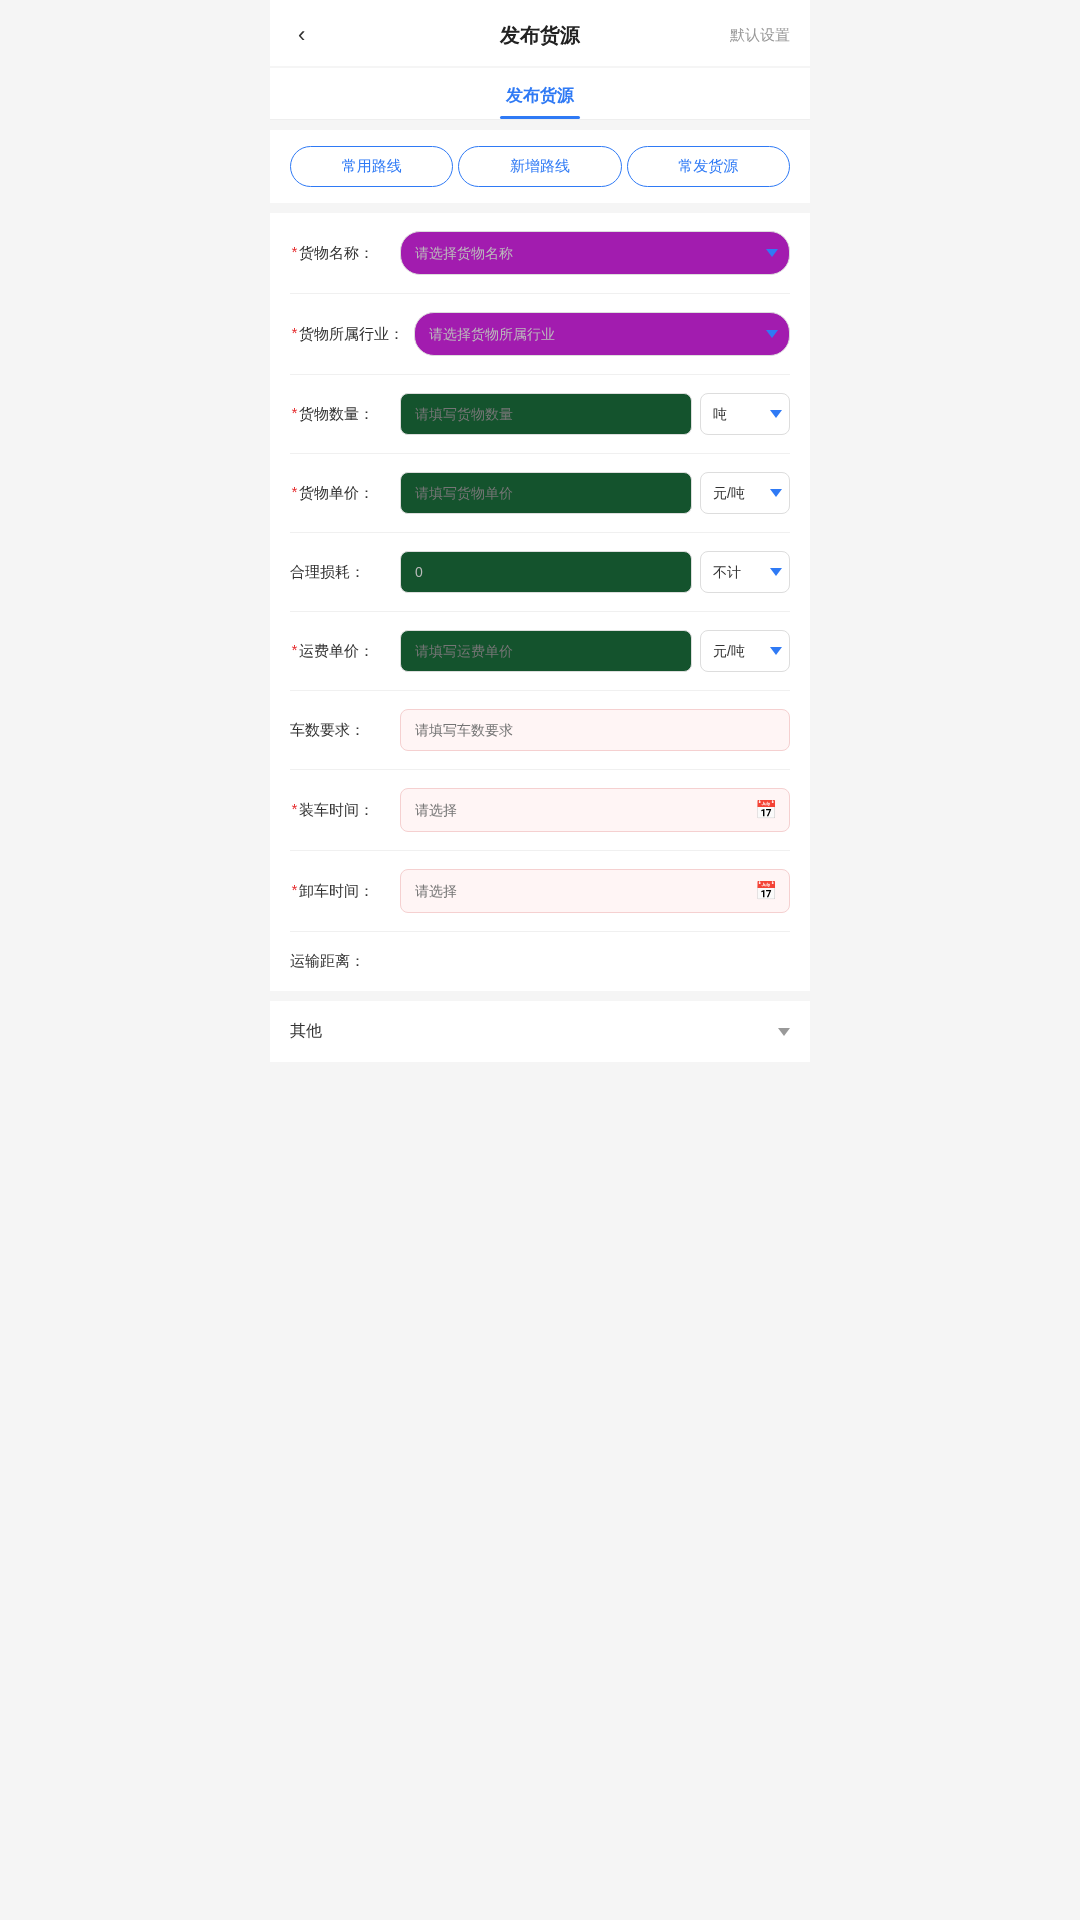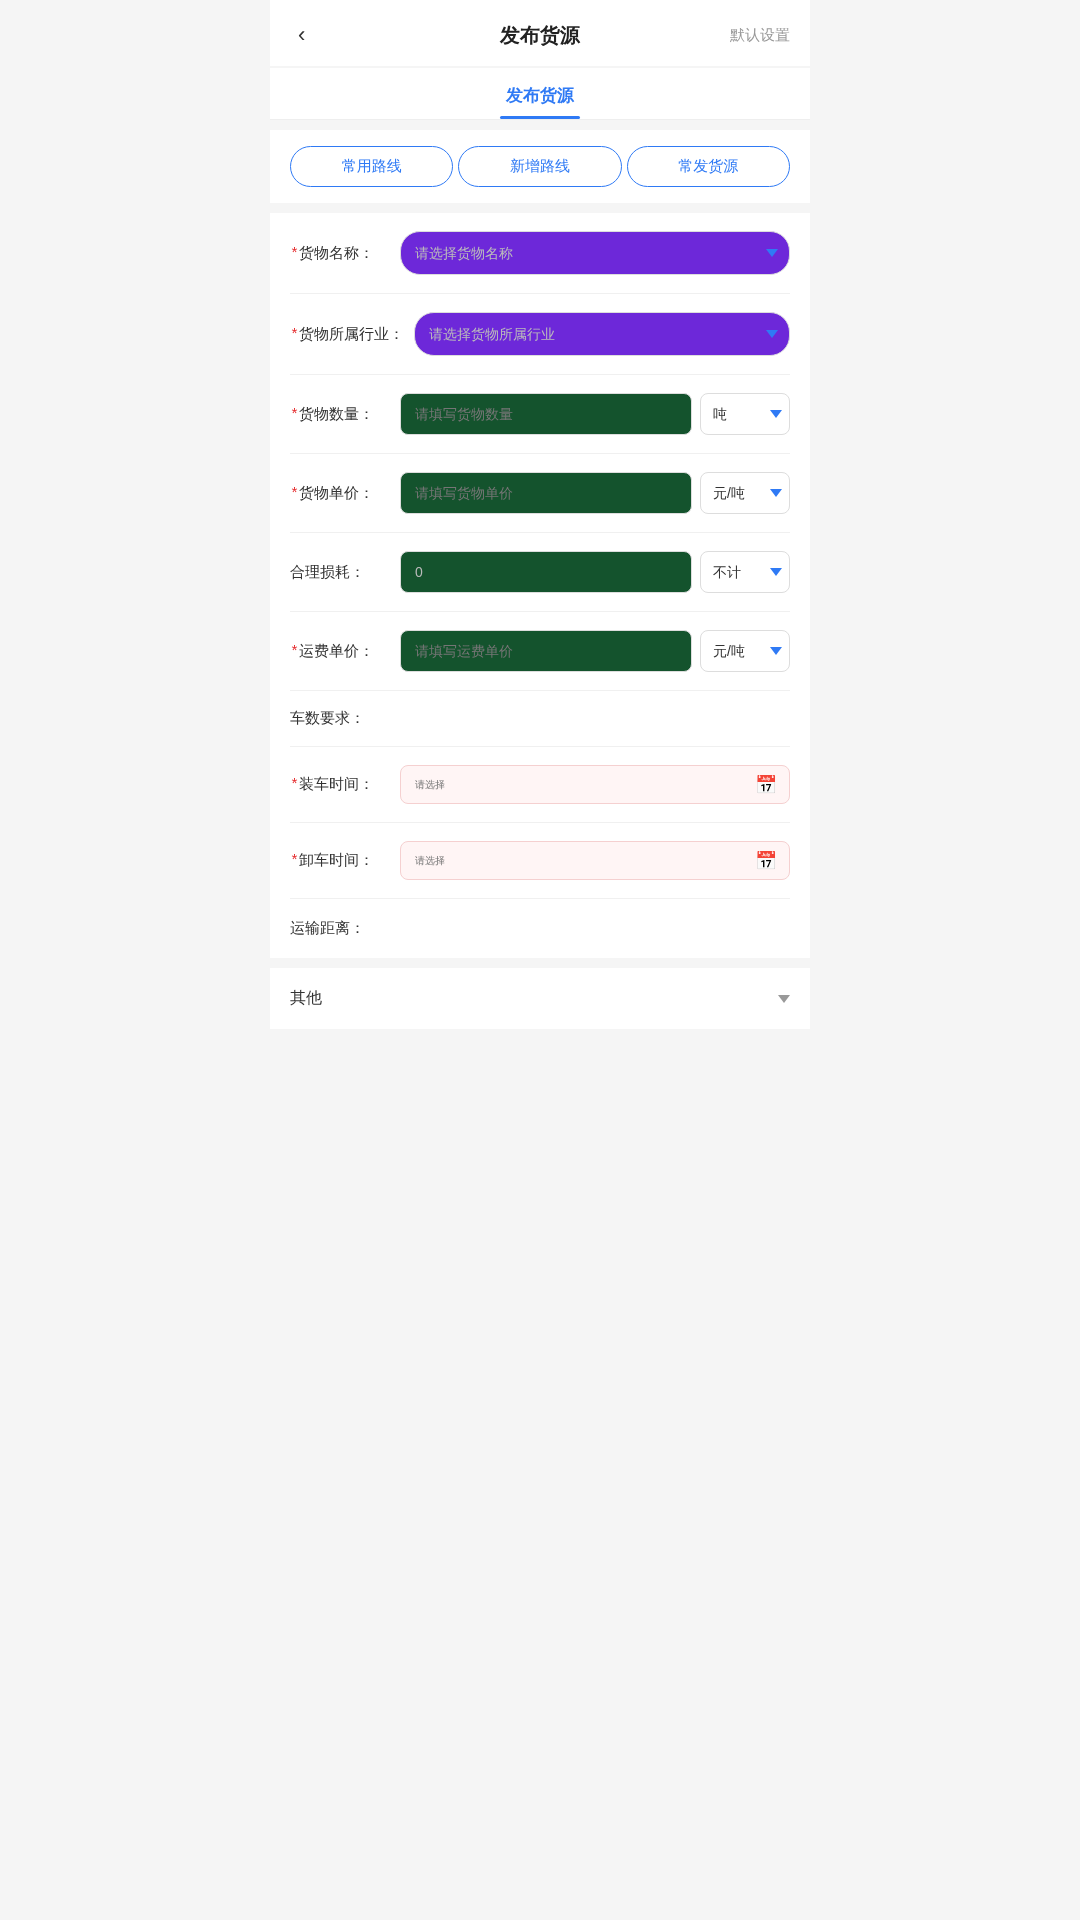--- a/index.html
+++ b/index.html
@@ -144,21 +144,21 @@
       display: flex;
       align-items: center;
     }
     .form-select-full {
       flex: 1;
       border: 1.5px solid #ddd;
       border-radius: 20px;
       padding: 13px 36px 13px 14px;
       font-size: 14px;
       color: #bbb;
-      background: #6d28d9;
+      background: #a21caf;
       outline: none;
       appearance: none;
       cursor: pointer;
     }
     .chevron-down {
       position: absolute;
       right: 12px;
       top: 50%;
       transform: translateY(-50%);
       width: 0;
@@ -200,21 +200,21 @@
     
     .calendar-input-wrapper {
       position: relative;
       flex: 1;
     }
     .calendar-input {
       width: 100%;
       border: 1.5px solid #f5d0d0;
       border-radius: 8px;
       padding: 13px 40px 13px 14px;
-      font-size: 10px;
+      font-size: 14px;
       color: #bbb;
       background: #fff5f5;
       outline: none;
       cursor: pointer;
     }
     .calendar-icon {
       position: absolute;
       right: 12px;
       top: 50%;
       transform: translateY(-50%);
@@ -358,20 +358,21 @@
         <select class="unit-select">
           <option>元/吨</option>
         </select>
         <div class="chevron-down" style="right:8px;"></div>
       </div>
     </div>
   </div>
 
   <div class="form-row">
     <span class="form-label">车数要求：</span>
+    <input class="form-input pink-bg" type="text" placeholder="请填写车数要求" style="">
   </div>
 
   <div class="form-row">
     <span class="form-label">
       <span class="required">*</span><span>装车时间：</span>
     </span>
     <div class="calendar-input-wrapper">
       <input class="calendar-input" type="text" placeholder="请选择" style="">
       <span class="calendar-icon">📅</span>
     </div>

